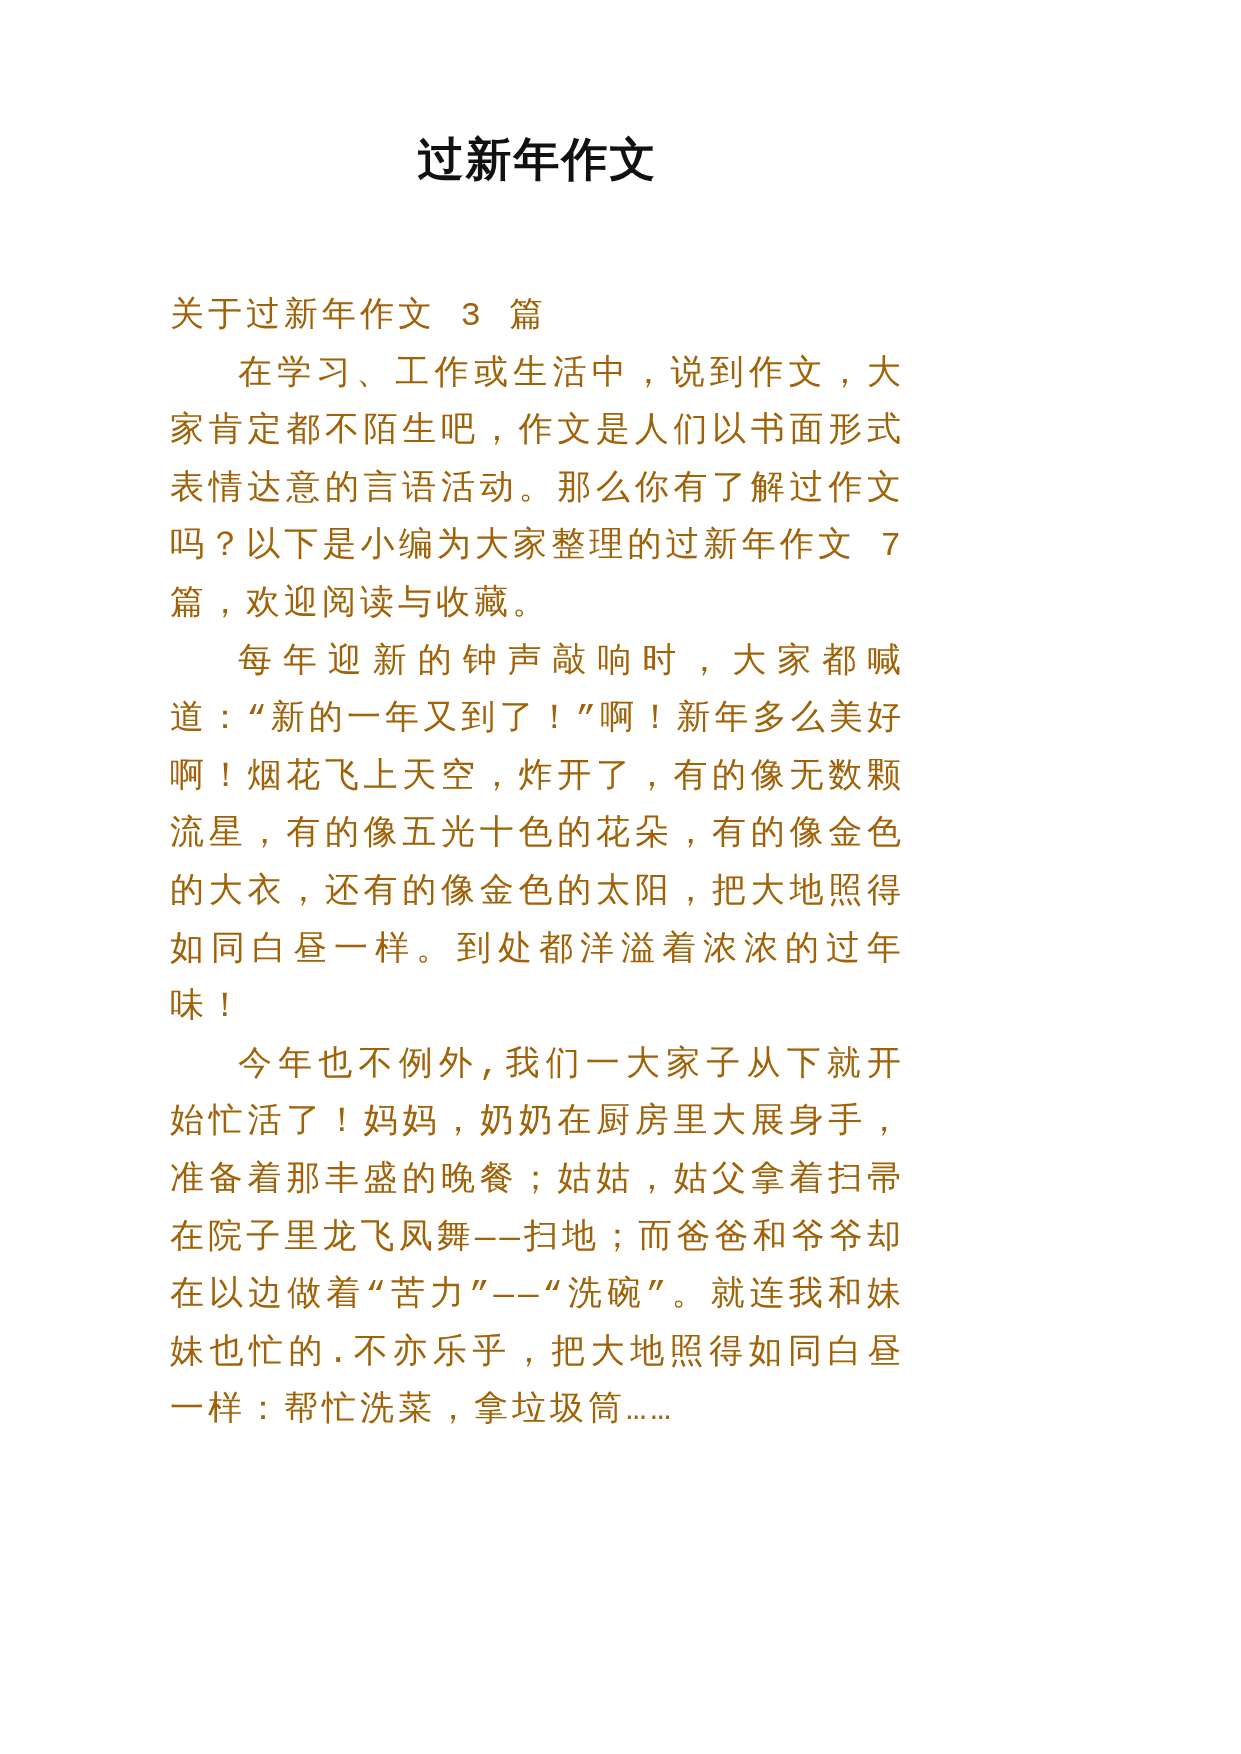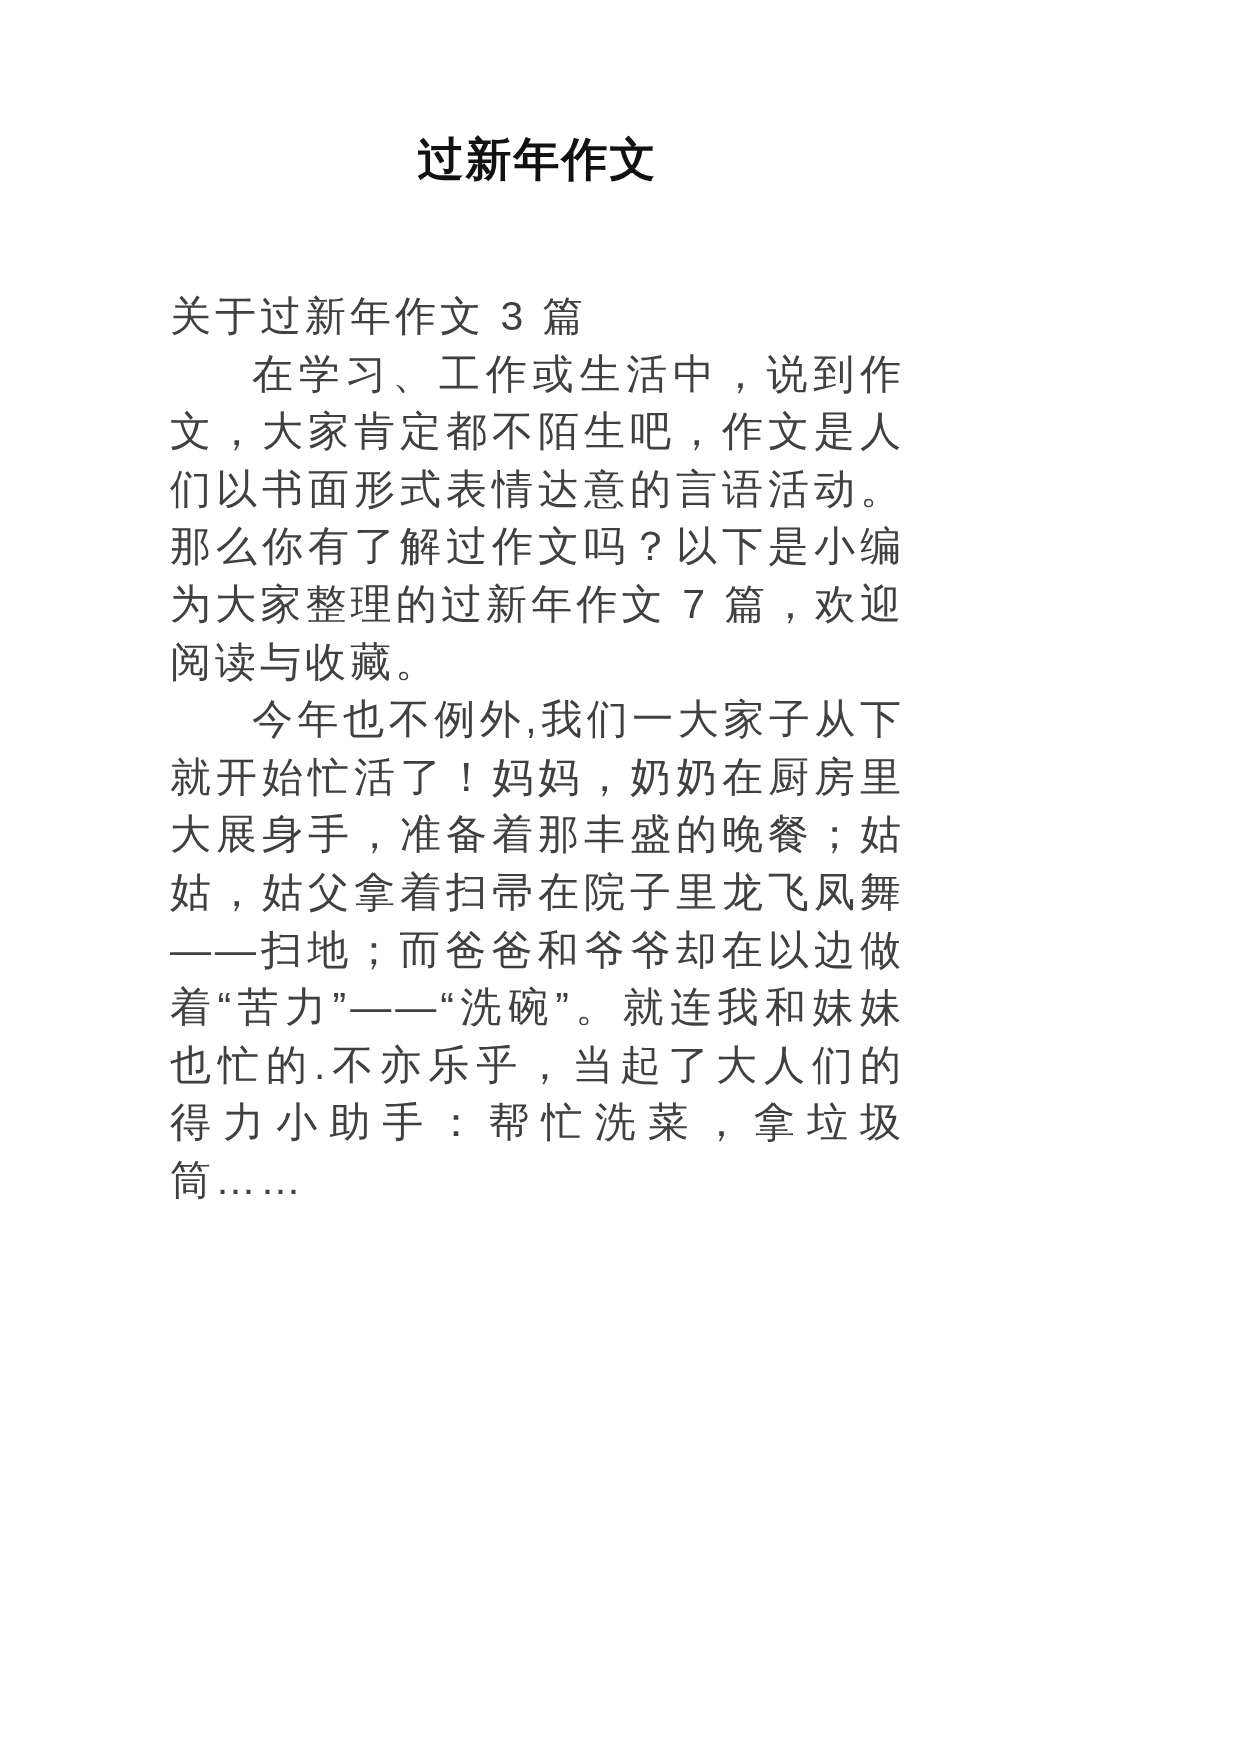--- a/index.html
+++ b/index.html
@@ -25,26 +25,26 @@
     font-family: "Liberation Serif", "DejaVu Serif", serif;
     font-weight: 700;
     font-size: 46px;
     line-height: 60px;
     letter-spacing: 2px;
     text-align: center;
     color: #111111;
   }
   .content {
     margin-top: 98px;
-    font-family: Liberation Sans, sans-serif;
-    font-size: 41px;
+    font-family: Liberation Mono, monospace;
+    font-size: 34px;
     line-height: 57.6px;
     letter-spacing: 4px;
     text-align: justify;
-    color: #404040;
+    color: #a16207;
   }
   .content p {
     margin: 0;
     font-weight: 400;
   }
   .para {
     text-indent: 2em;
   }
   .section-heading {
     margin-top: 57.6px !important;
@@ -55,17 +55,18 @@
 
 <div class="page">
   <h1 class="doc-title">过新年作文</h1>
 
   <div class="content">
     <p class="meta-line">关于过新年作文 3 篇</p>
 
     <p class="para">在学习、工作或生活中，说到作文，大家肯定都不陌生吧，作文是人们以书面形式表情达意的言语活动。那么你有了解过作文吗？以下是小编为大家整理的过新年作文 7 篇，欢迎阅读与收藏。</p>
 
 
+    <p class="para">每年迎新的钟声敲响时，大家都喊道：“新的一年又到了！”啊！新年多么美好啊！烟花飞上天空，炸开了，有的像无数颗流星，有的像五光十色的花朵，有的像金色的大衣，还有的像金色的太阳，把大地照得如同白昼一样。到处都洋溢着浓浓的过年味！</p>
 
-    <p class="para">今年也不例外,我们一大家子从下就开始忙活了！妈妈，奶奶在厨房里大展身手，准备着那丰盛的晚餐；姑姑，姑父拿着扫帚在院子里龙飞凤舞——扫地；而爸爸和爷爷却在以边做着“苦力”——“洗碗”。就连我和妹妹也忙的.不亦乐乎，当起了大人们的得力小助手：帮忙洗菜，拿垃圾筒……</p>
+    <p class="para">今年也不例外,我们一大家子从下就开始忙活了！妈妈，奶奶在厨房里大展身手，准备着那丰盛的晚餐；姑姑，姑父拿着扫帚在院子里龙飞凤舞——扫地；而爸爸和爷爷却在以边做着“苦力”——“洗碗”。就连我和妹妹也忙的.不亦乐乎，把大地照得如同白昼一样：帮忙洗菜，拿垃圾筒……</p>
 
   </div>
 </div>
 
 </body></html>

